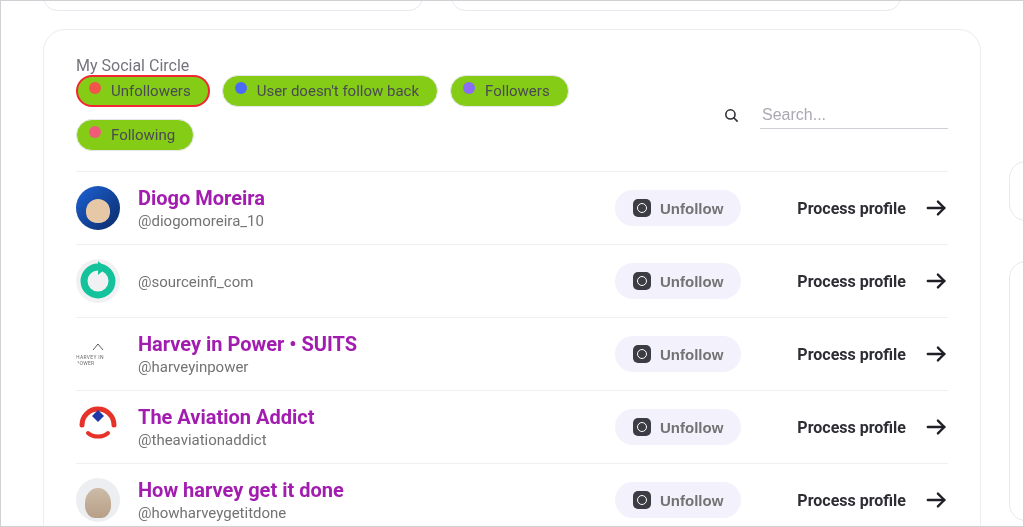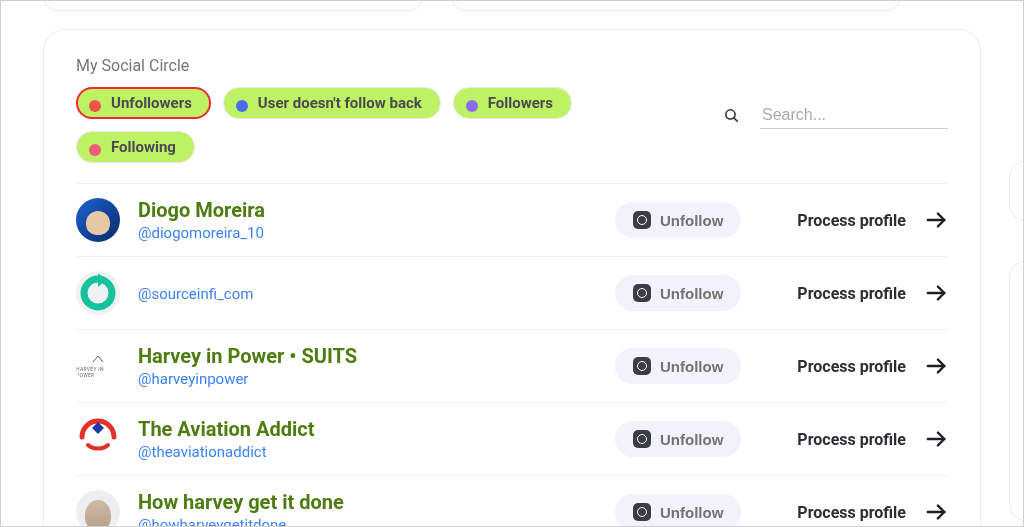--- a/index.html
+++ b/index.html
@@ -36,42 +36,40 @@
       border:1px solid #ececf1;
       border-radius:22px;
       padding:26px 0 0 0;
       z-index:1;
       overflow:hidden;
     }
     .card-header { padding:0 32px 16px 32px; position:relative; }
     .title {
       font-size:16px;
       color:#74747c;
-      margin-bottom:12px;
       font-weight:400;
     }
     .chips-row {
       display:flex;
       flex-wrap:wrap;
       gap:12px;
       max-width:600px;
     }
     .chip {
       display:inline-flex;
-      align-items:flex-end;
+      align-items:flex-start;
       gap:10px;
       border:1px solid #e6e6ec;
       border-radius:999px;
       padding:6px 18px 6px 12px;
       font-size:15px;
       color:#4a4a52;
-      background:#bef264;
+      background:#84cc16;
       cursor:pointer;
       line-height:1.2;
-      font-weight:bold;
     }
     .chip.selected { border:2.5px solid #f22734; padding:5px 17px 5px 11px; }
     .dot { width:12px; height:12px; border-radius:50%; flex:0 0 12px; }
 
     .search-wrap {
       position:absolute;
       right:32px;
       top:46px;
       display:flex;
       align-items:center;
@@ -100,22 +98,22 @@
     }
     .row:first-child { border-top:1px solid #efeff3; margin-top:4px; }
     .avatar {
       width:44px; height:44px; border-radius:50%;
       flex:0 0 44px;
       display:flex; align-items:center; justify-content:center;
       overflow:hidden;
       background:#f1f1f4;
     }
     .info { flex:0 0 auto; width:360px; min-width:0; }
-    .name { font-size:20px; font-weight:700; color:#4d7c0f; line-height:1.2; white-space:nowrap; overflow:hidden; text-overflow:ellipsis;}
-    .handle { font-size:15px; color:#3b82f6; margin-top:2px; }
+    .name { font-size:20px; font-weight:700; color:#a21caf; line-height:1.2; white-space:nowrap; overflow:hidden; text-overflow:ellipsis;}
+    .handle { font-size:15px; color:#737373; margin-top:2px; }
     .spacer { flex:1; }
     .unfollow-btn {
       display:inline-flex; align-items:center; gap:9px;
       background:#f3f1fb;
       border:none;
       border-radius:999px;
       padding:9px 18px;
       font-size:15px;
       font-weight:700;
       color:#737373;

